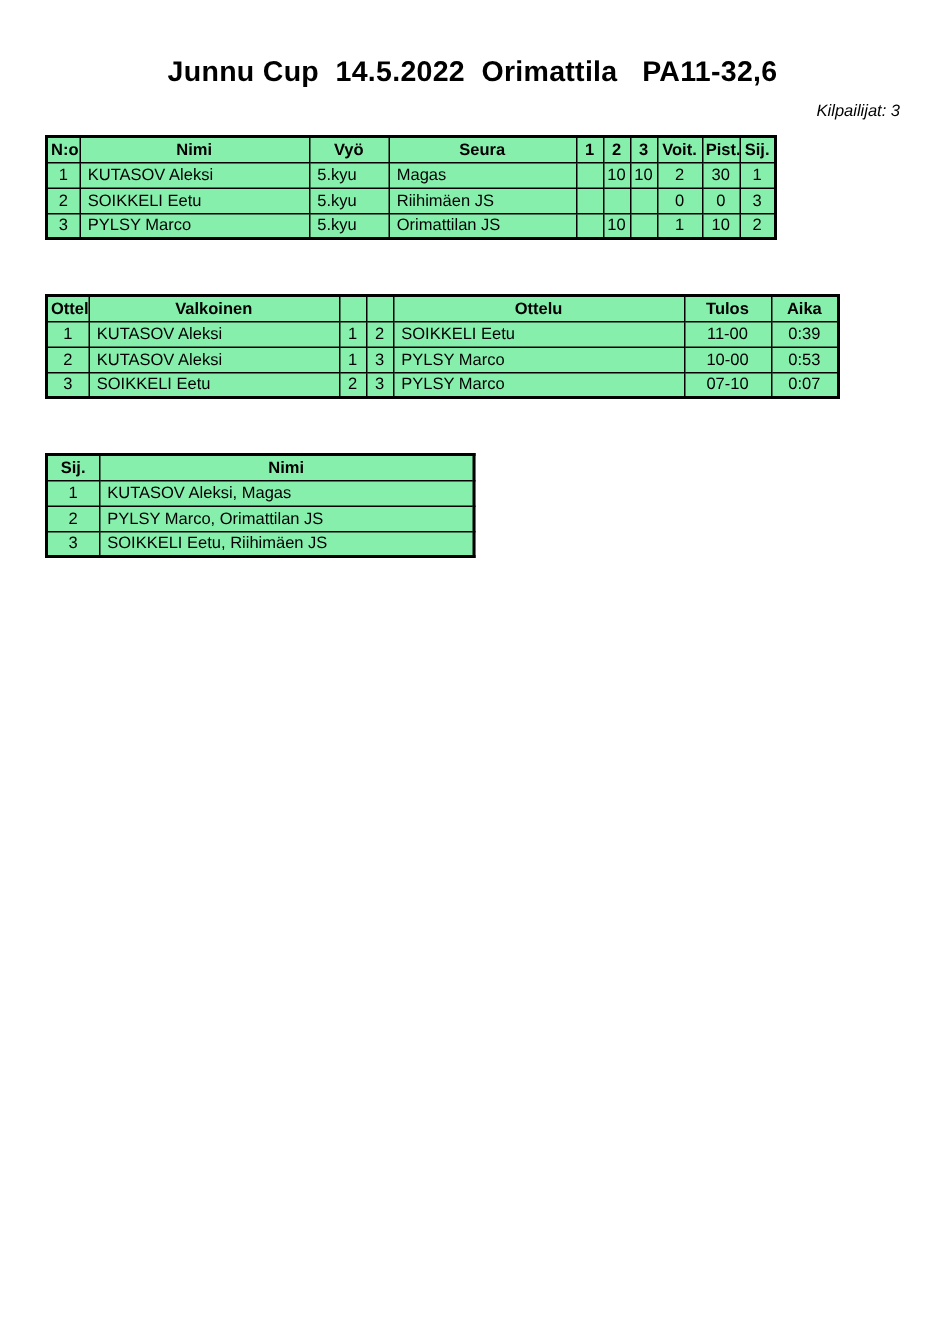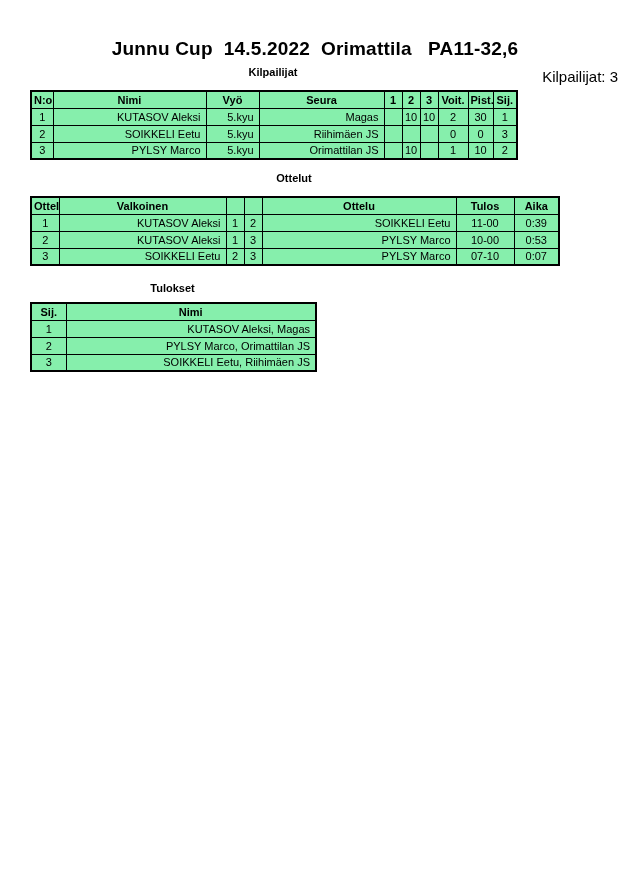--- a/index.html
+++ b/index.html
@@ -10,22 +10,23 @@
     color:#000;
   }
   .page { position:relative; width:630px; height:891px; background:#fff; overflow:hidden; }
 
   .title {
     position:absolute; top:38px; left:0; width:100%;
     text-align:center; font-size:19px; font-weight:bold;
     white-space:pre; letter-spacing:0.2px;
   }
   .meta {
-    position:absolute; top:68px; right:12px;
-    font-size:15px;
+    position:absolute; top:68px; right:30px;
+    font-size:11px;
+    font-style:italic;
   }
   .section-title {
     position:absolute; text-align:center;
     font-size:11px; font-weight:bold;
   }
   .st-kilpailijat { top:66px;  left:30px; width:486px; }
   .st-ottelut     { top:172px; left:30px; width:528px; }
   .st-tulokset    { top:282px; left:30px; width:285px; }
 
   table.tbl {
@@ -41,31 +42,30 @@
 
   .tbl th, .tbl td {
     border:1px solid #000;
     height:17px;
     padding:0 2px;
     overflow:hidden; white-space:nowrap;
     text-align:center; vertical-align:middle;
     font-size:11px;
   }
   .tbl th { font-weight:bold; }
-  .tbl td.l, .tbl th.l { text-align:right; padding:0 5px; }
+  .tbl td.l, .tbl th.l { text-align:left; padding:0 5px; }
 </style>
 </head>
 <body>
 
 <div class="page">
 
   <div class="title">Junnu Cup  14.5.2022  Orimattila   PA11-32,6</div>
   <div class="meta">Kilpailijat: 3</div>
 
-  <div class="section-title st-kilpailijat">Kilpailijat</div>
 
   <table class="tbl tbl1">
     <colgroup>
       <col style="width:22px">
         <col style="width:153px">
         <col style="width:53px">
         <col style="width:125px">
       <col style="width:18px">
         <col style="width:18px">
         <col style="width:18px">
@@ -120,21 +120,20 @@
         <td></td>
         <td>10</td>
         <td></td>
         <td>1</td>
         <td>10</td>
         <td>2</td>
       </tr>
     </tbody>
   </table>
 
-  <div class="section-title st-ottelut">Ottelut</div>
 
   <table class="tbl tbl2">
     <colgroup>
       <col style="width:28px">
         <col style="width:167px">
         <col style="width:18px">
         <col style="width:18px">
       <col style="width:194px">
         <col style="width:58px">
         <col style="width:45px">
@@ -174,21 +173,20 @@
         <td class="l">SOIKKELI Eetu</td>
         <td>2</td>
         <td>3</td>
         <td class="l">PYLSY Marco</td>
         <td>07-10</td>
         <td>0:07</td>
       </tr>
     </tbody>
   </table>
 
-  <div class="section-title st-tulokset">Tulokset</div>
 
   <table class="tbl tbl3">
     <colgroup>
       <col style="width:35px">
         <col style="width:250px">
     </colgroup>
     <thead>
       <tr>
         <th>Sij.</th>
         <th>Nimi</th>

